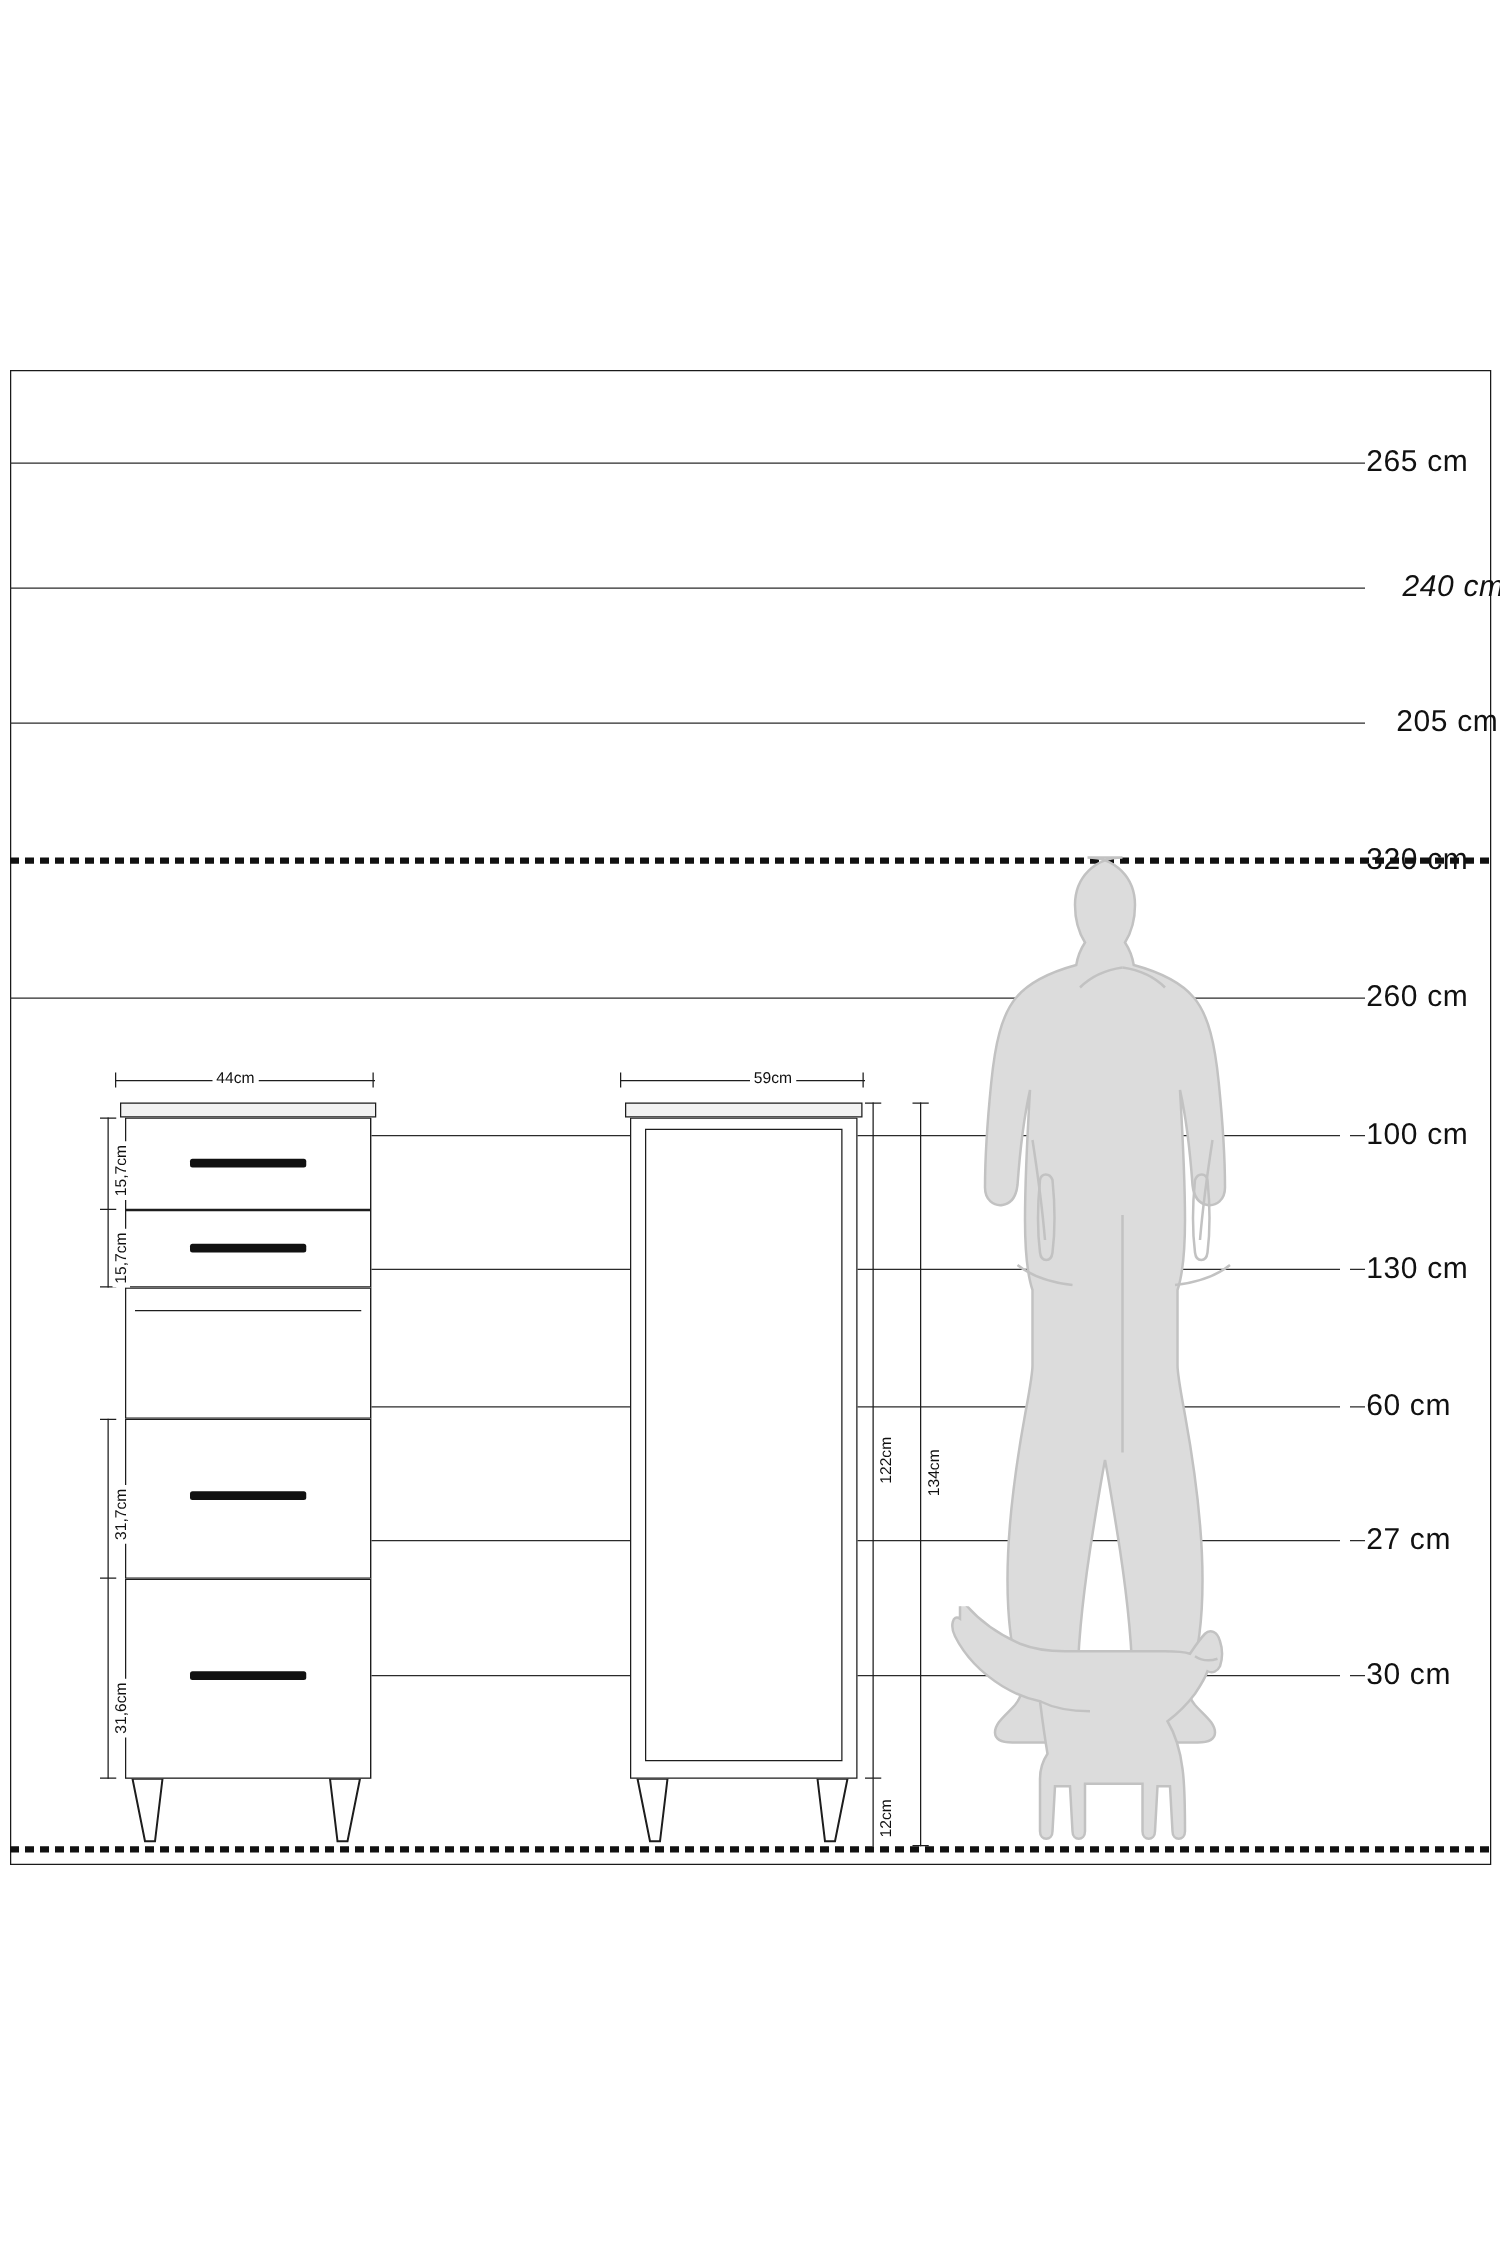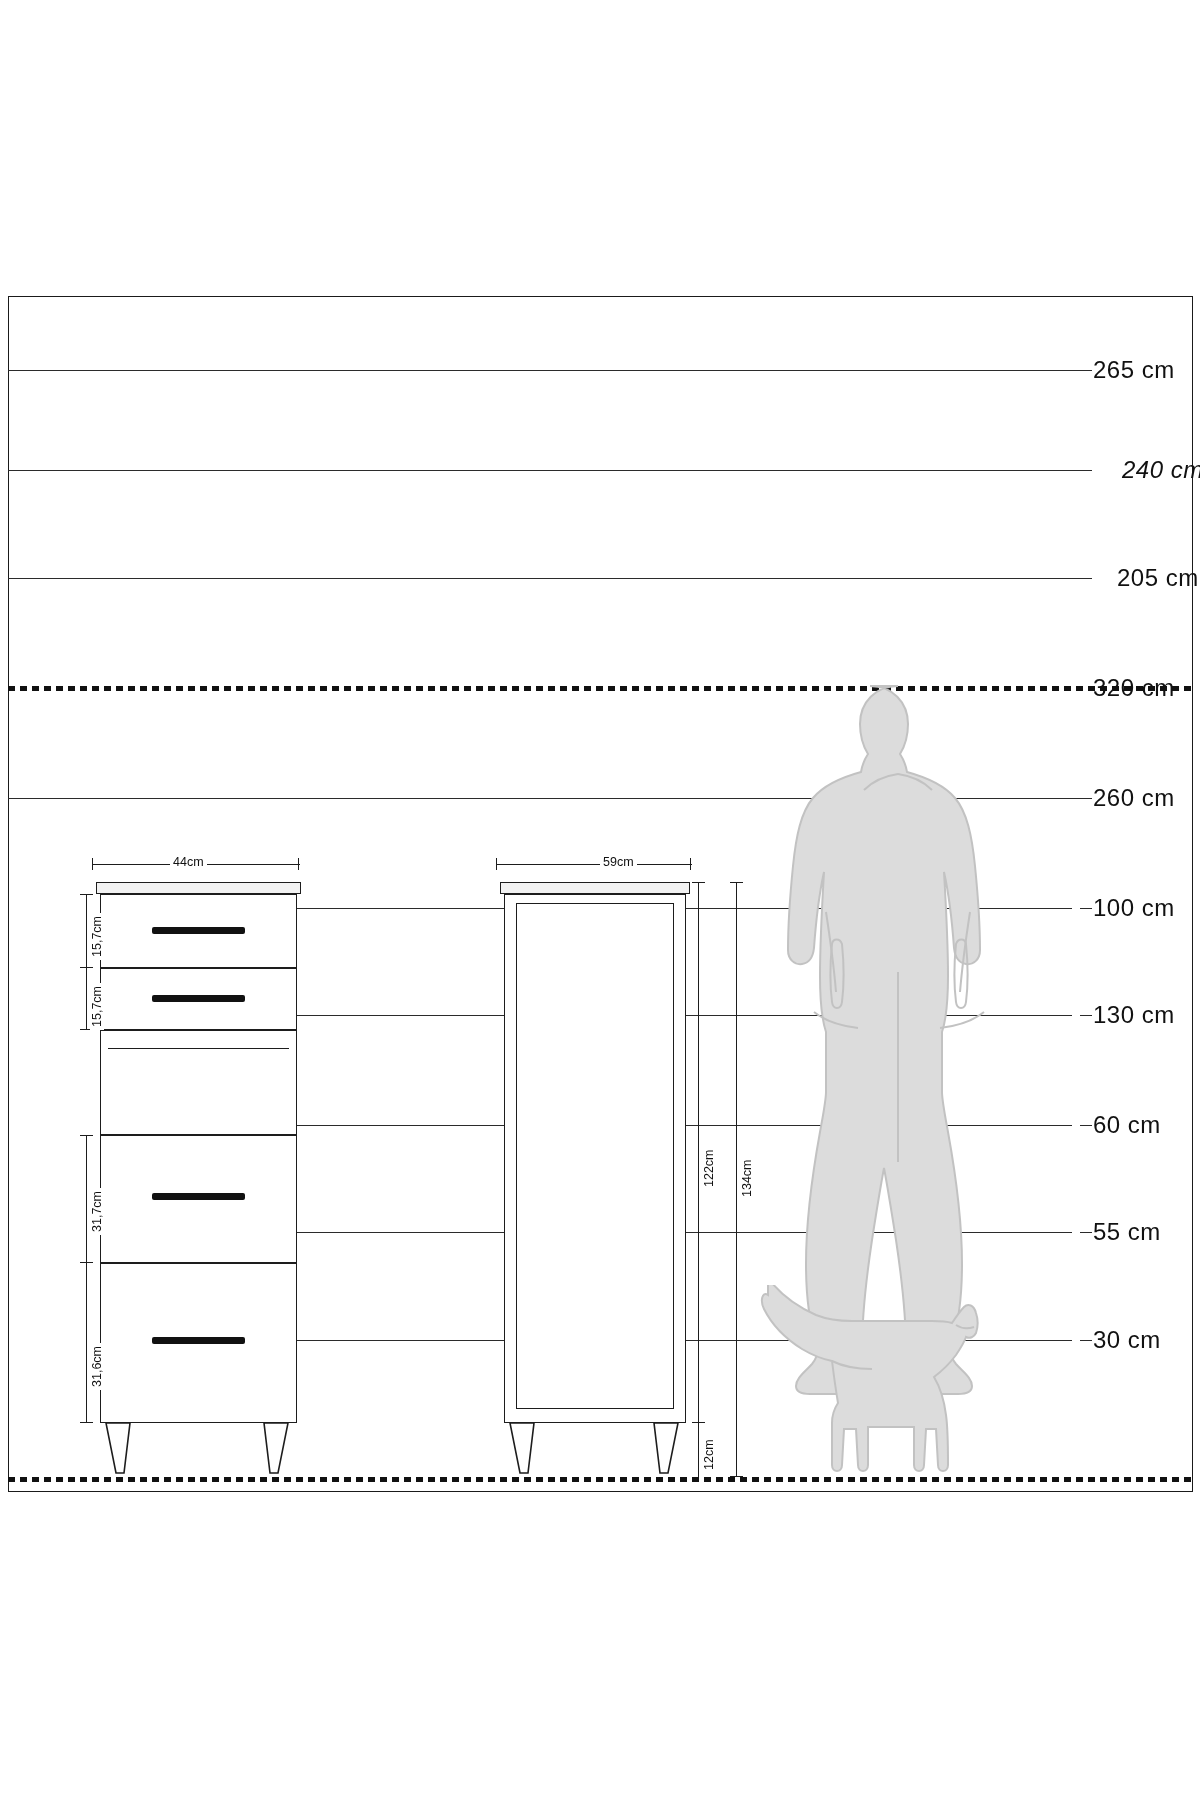--- a/index.html
+++ b/index.html
@@ -76,21 +76,21 @@
   <div class="rule" style="left:290px;top:1015px;width:782px;"></div>
   <div class="tick" style="left:1080px;top:1015px;"></div>
   <div class="rule-label" style="left:1093px;top:1001px;">130 cm</div>
 
   <div class="rule" style="left:290px;top:1125px;width:782px;"></div>
   <div class="tick" style="left:1080px;top:1125px;"></div>
   <div class="rule-label" style="left:1093px;top:1111px;">60 cm</div>
 
   <div class="rule" style="left:290px;top:1232px;width:782px;"></div>
   <div class="tick" style="left:1080px;top:1232px;"></div>
-  <div class="rule-label" style="left:1093px;top:1218px;">55 cm</div>
+  <div class="rule-label" style="left:1093px;top:1218px;">27 cm</div>
 
   <div class="rule" style="left:290px;top:1340px;width:782px;"></div>
   <div class="tick" style="left:1080px;top:1340px;"></div>
   <div class="rule-label" style="left:1093px;top:1326px;text-align:right;">30 cm</div>
 
   <div class="rule-dash" style="top:1477px;width:1184px;"></div>
 
   <div class="chest-top" style="left:96px;top:882px;width:205px;height:12px;"></div>
   <div class="chest" style="left:100px;top:894px;width:197px;height:529px;"></div>
 

